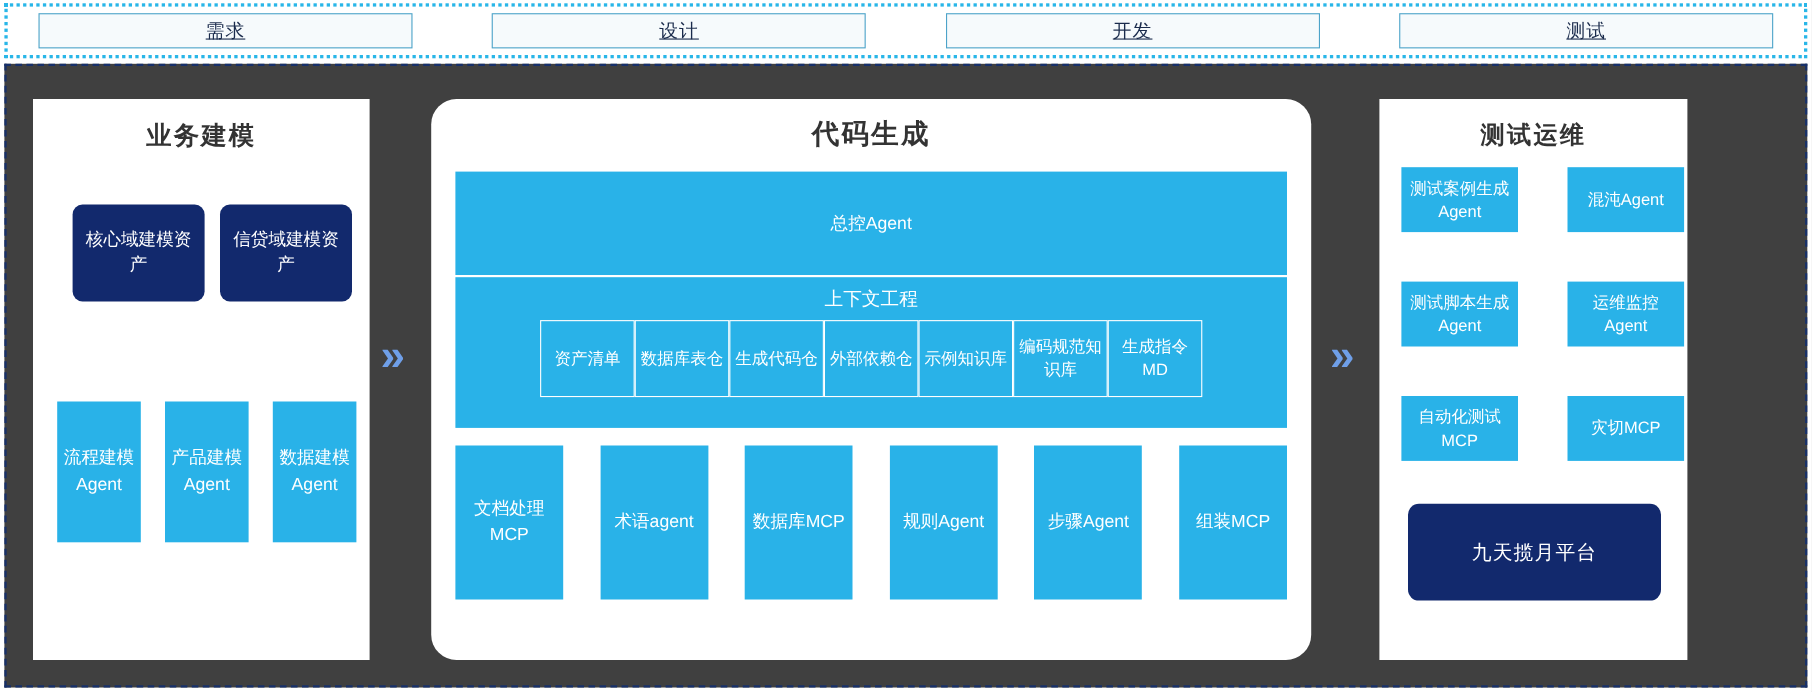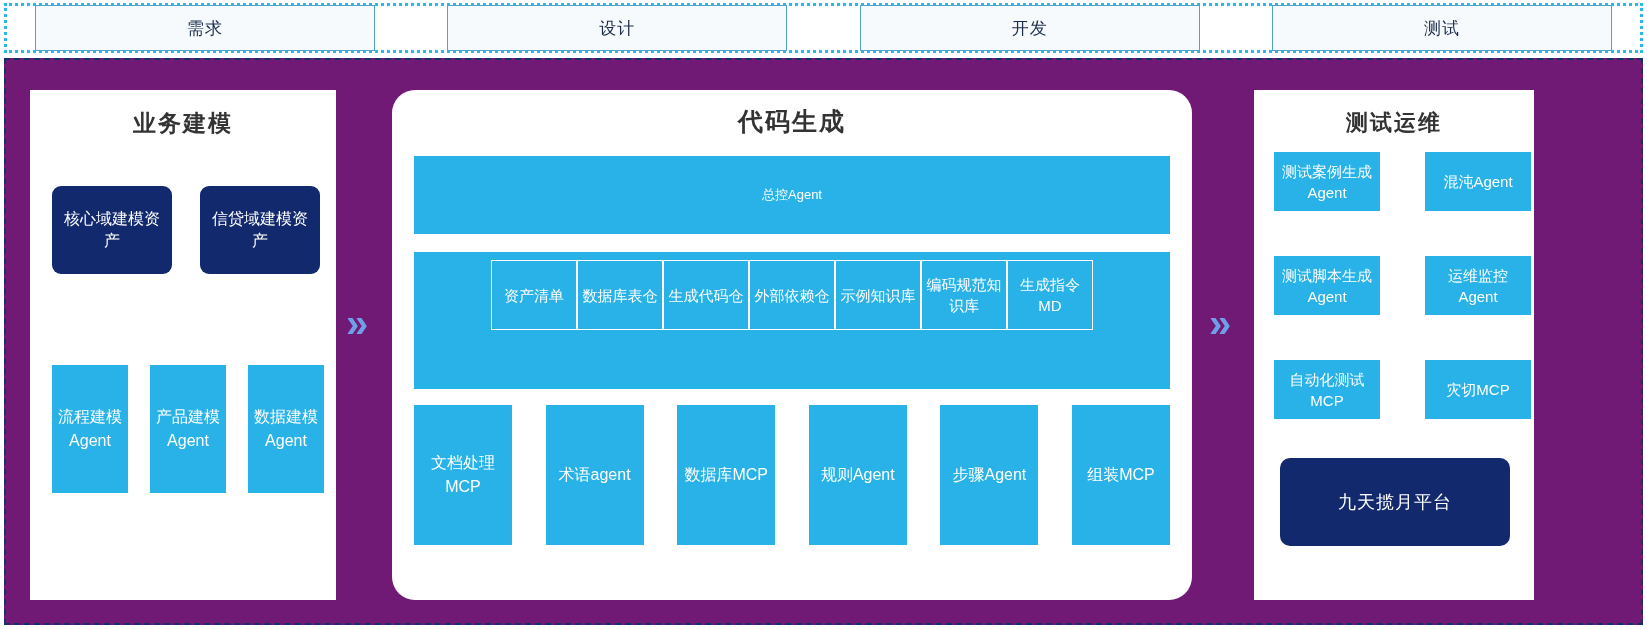--- a/index.html
+++ b/index.html
@@ -26,40 +26,41 @@
     height: 50px;
     border: 3px dotted #29b6e8;
     background: #ffffff;
     display: flex;
     align-items: center;
     justify-content: space-between;
     padding: 0 28px;
   }
   .phase-box {
     width: 340px;
-    height: 46px;
+    height: 32px;
     border: 1px solid #4da3c9;
     background: #f6fafc;
     display: flex;
     align-items: center;
     justify-content: center;
     font-size: 17px;
     color: #1a2b4c;
     letter-spacing: 1px;
+    text-decoration: underline;
   }
 
   
   .main-frame {
     position: absolute;
     left: 4px;
     top: 58px;
     width: 1639px;
     height: 567px;
     border: 2px dashed #17306a;
-    background: #701a75;
+    background: #404040;
     padding-left: 24px;
   }
 
   
   .panel {
     position: absolute;
     background: #ffffff;
     top: 30px;
   }
   .panel-title {
@@ -73,23 +74,23 @@
   #panel-left {
     left: 24px;
     width: 306px;
     height: 510px;
   }
   #panel-left .panel-title { font-size: 23px; margin-top: 18px; }
 
   .navy-row {
     position: absolute;
     top: 96px;
-    left: 22px;
-    display: flex;
-    gap: 28px;
+    left: 36px;
+    display: flex;
+    gap: 14px;
   }
   .navy-box {
     width: 120px;
     height: 88px;
     background: #12296d;
     border-radius: 9px;
     color: #ffffff;
     font-size: 16px;
     line-height: 22px;
     display: flex;
@@ -139,24 +140,24 @@
     height: 510px;
     border-radius: 23px;
   }
   #panel-center .panel-title { font-size: 25px; margin-top: 15px; }
 
   .total-agent {
     position: absolute;
     left: 22px;
     top: 66px;
     width: 756px;
-    height: 78px;
-    background: #29b2e8;
-    color: #ffffff;
-    font-size: 13px;
+    height: 94px;
+    background: #29b2e8;
+    color: #ffffff;
+    font-size: 16px;
     display: flex;
     align-items: center;
     justify-content: center;
   }
 
   .context-block {
     position: absolute;
     left: 22px;
     top: 162px;
     width: 756px;
@@ -288,20 +289,21 @@
     </div>
 
     <div class="arrow" id="arrow-1">»</div>
 
     <div class="panel" id="panel-center">
       <div class="panel-title">代码生成</div>
 
       <div class="total-agent">总控Agent</div>
 
       <div class="context-block">
+        <div class="context-title">上下文工程</div>
         <div class="context-items">
           <div class="ctx-box">资产清单</div>
           <div class="ctx-box">数据库表仓</div>
           <div class="ctx-box">生成代码仓</div>
           <div class="ctx-box">外部依赖仓</div>
           <div class="ctx-box">示例知识库</div>
           <div class="ctx-box">编码规范知识库</div>
           <div class="ctx-box">生成指令MD</div>
         </div>
       </div>

